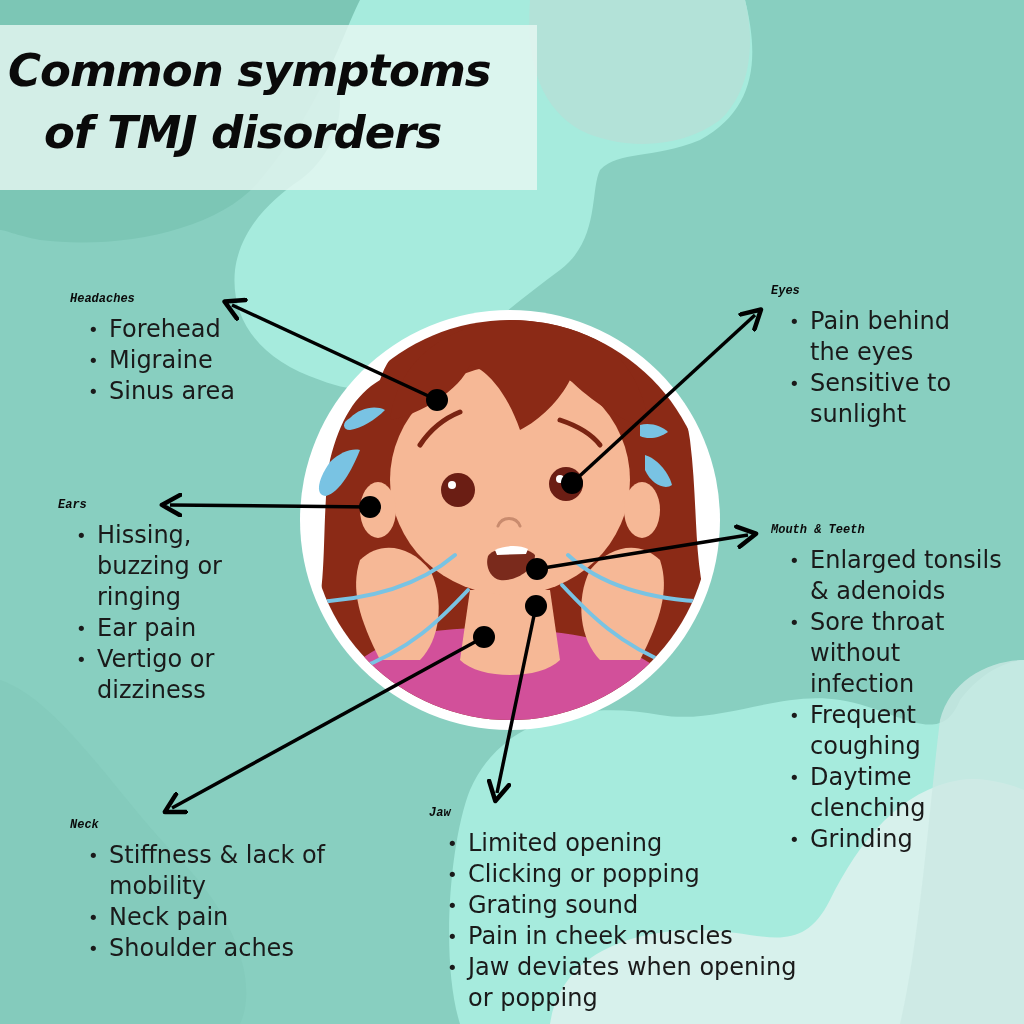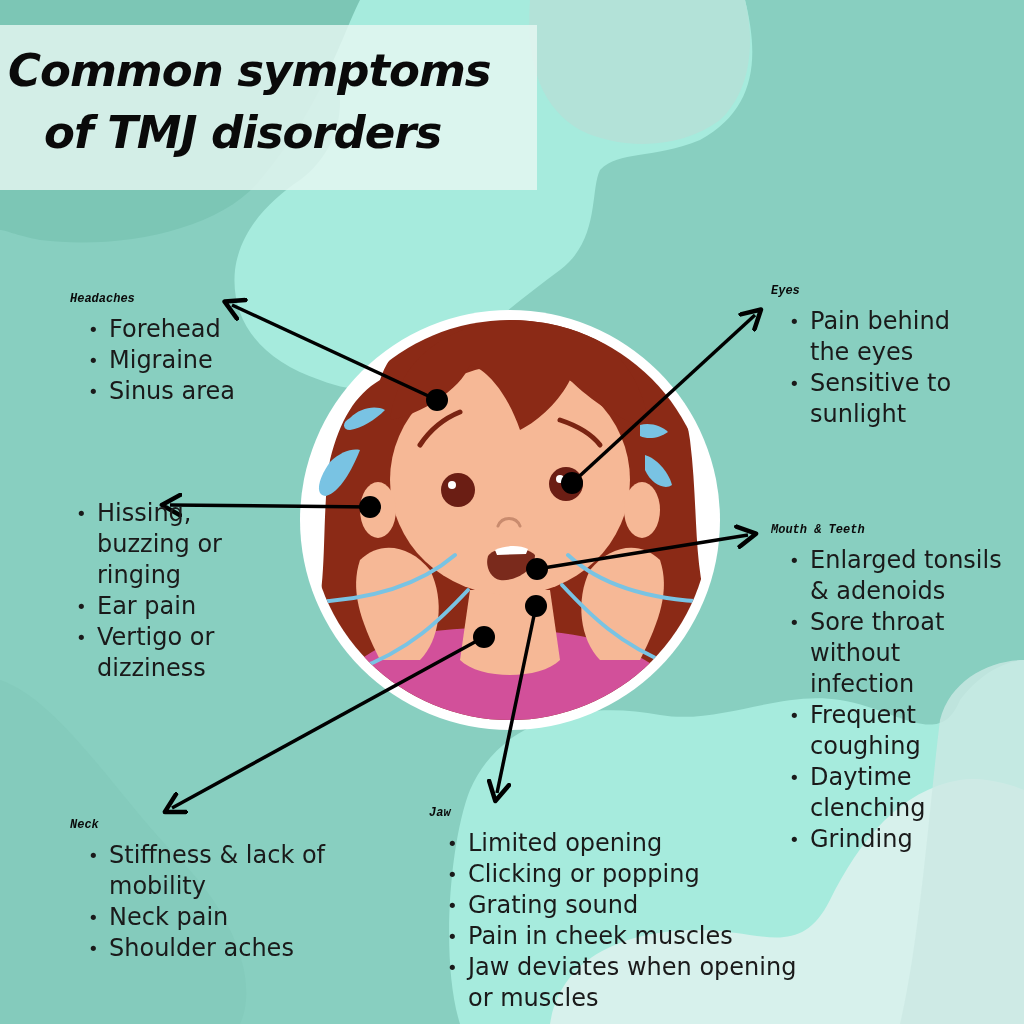--- a/index.html
+++ b/index.html
@@ -110,20 +110,21 @@
 <div class="section" style="left:70px; top:288px;">
   <h3>Headaches</h3>
   <ul>
     <li>Forehead</li>
     <li>Migraine</li>
     <li>Sinus area</li>
   </ul>
 </div>
 
 <div class="section" style="left:58px; top:494px; width:200px;">
+  <h3>Ears</h3>
   <ul>
     <li>Hissing, buzzing or ringing</li>
     <li>Ear pain</li>
     <li>Vertigo or dizziness</li>
   </ul>
 </div>
 
 <div class="section" style="left:70px; top:814px; width:290px;">
   <h3>Neck</h3>
   <ul>
@@ -152,15 +153,15 @@
   </ul>
 </div>
 
 <div class="section" style="left:429px; top:802px; width:380px;">
   <h3>Jaw</h3>
   <ul>
     <li>Limited opening</li>
     <li>Clicking or popping</li>
     <li>Grating sound</li>
     <li>Pain in cheek muscles</li>
-    <li>Jaw deviates when opening or muscles</li>
+    <li>Jaw deviates when opening or popping</li>
   </ul>
 </div>
 
 </body></html>

